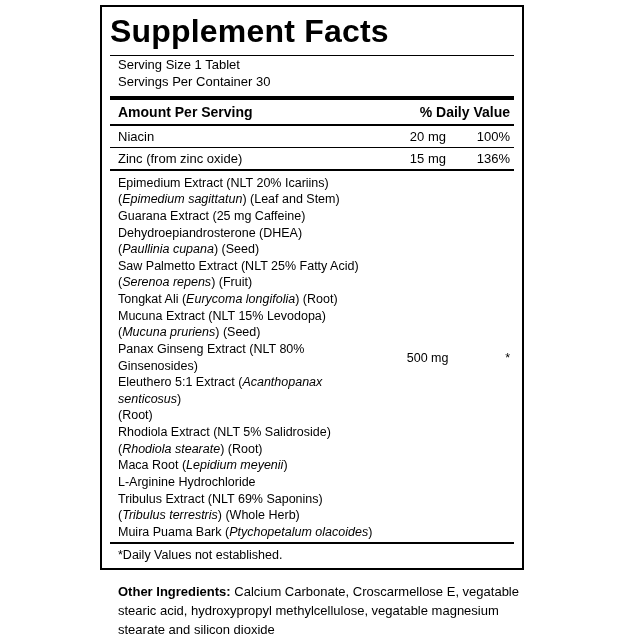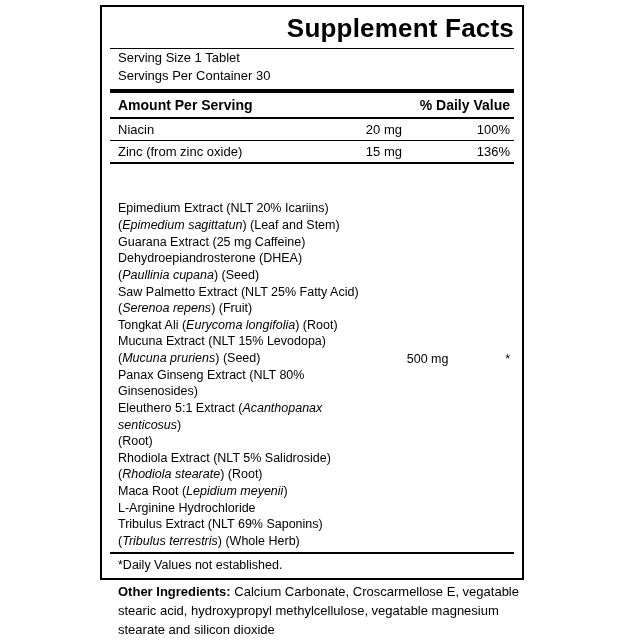--- a/index.html
+++ b/index.html
@@ -19,25 +19,25 @@
     position: absolute;
     left: 100px;
     top: 5px;
     width: 424px;
     border: 2px solid #000;
     box-sizing: border-box;
     padding: 6px 8px 4px 8px;
     background: #fff;
   }
   .title {
-    font-size: 26px;
+    font-size: 32px;
     font-weight: bold;
     letter-spacing: 0.2px;
     line-height: 1.05;
-    text-align: right;
+    text-align: left;
     margin: 2px 0 6px 0;
   }
   .serving-lines {
     font-size: 13px;
     line-height: 1.35;
     padding-left: 8px;
   }
   .rule-thick {
     border-bottom: 4px solid #000;
     margin: 5px 0 0 0;
@@ -48,21 +48,20 @@
   }
   .rule-thin {
     border-bottom: 1px solid #000;
     margin: 0;
   }
   .row {
     display: flex;
     align-items: flex-start;
     font-size: 13px;
     padding: 3px 0 3px 8px;
-    gap: 44px;
   }
   .row .name { flex: 1 1 auto; }
   .row .amt {
     width: 74px;
     text-align: right;
     padding-right: 6px;
   }
   .row .dv {
     width: 58px;
     text-align: right;
@@ -81,21 +80,20 @@
   }
   .blend {
     display: flex;
     align-items: stretch;
     font-size: 12.5px;
     padding: 4px 0 2px 8px;
   }
   .blend .ing {
     flex: 1 1 auto;
     line-height: 1.33;
-    margin-top: 32px;
   }
   .blend .amt {
     width: 74px;
     text-align: right;
     padding-right: 6px;
     position: relative;
   }
   .blend .dv {
     width: 58px;
     text-align: right;
@@ -178,20 +176,21 @@
         <div><span>(</span><em>Mucuna pruriens</em><span>) (Seed)</span></div>
         <div><span>Panax Ginseng Extract (NLT 80% Ginsenosides)</span></div>
         <div><span>Eleuthero 5:1 Extract (</span><em>Acanthopanax senticosus</em><span>)</span></div>
         <div><span>(Root)</span></div>
         <div><span>Rhodiola Extract (NLT 5% Salidroside)</span></div>
         <div><span>(</span><em>Rhodiola stearate</em><span>) (Root)</span></div>
         <div><span>Maca Root (</span><em>Lepidium meyenii</em><span>)</span></div>
         <div><span>L-Arginine Hydrochloride</span></div>
         <div><span>Tribulus Extract (NLT 69% Saponins)</span></div>
         <div><span>(</span><em>Tribulus terrestris</em><span>) (Whole Herb)</span></div>
+        <div><span>Muira Puama Bark (</span><em>Ptychopetalum olacoides</em><span>)</span></div>
       </div>
     <div class="amt">
       <span class="vcenter">500 mg</span>
     </div>
     <div class="dv">
       <span class="vcenter dvpos">*</span>
     </div>
   </div>
 
   <div class="rule-med"></div>

